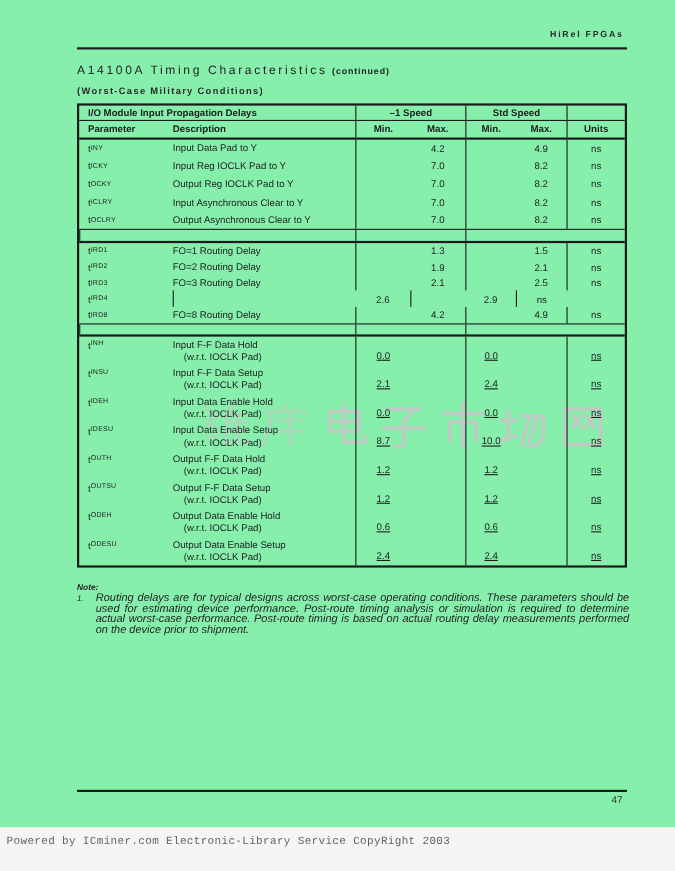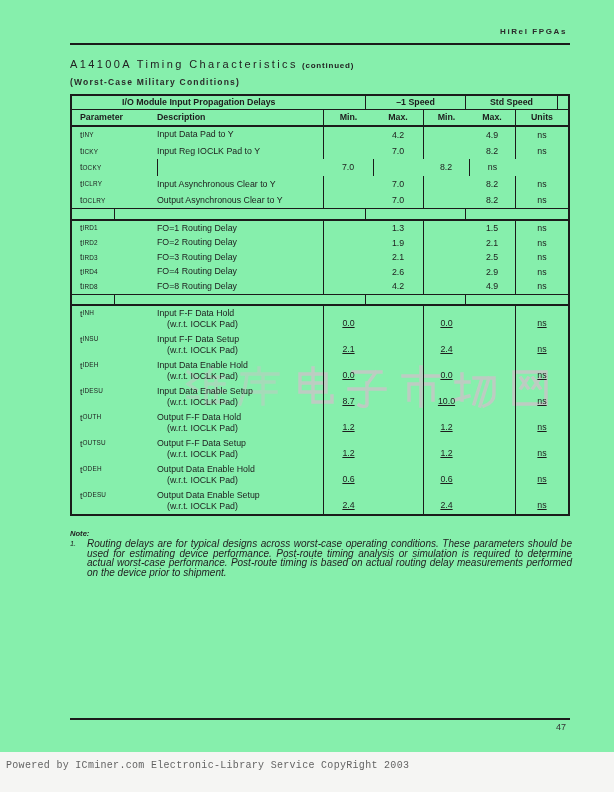--- a/index.html
+++ b/index.html
@@ -25,21 +25,21 @@
   
   .watermark { position:absolute; left:182px; top:364px; display:flex; gap:8px; z-index:0; }
   .watermark svg { display:block; }
   .wm-stroke { stroke:#c7c7c7; stroke-width:3.4; fill:none; stroke-linecap:square; }
   .wm-faint { opacity:0.5; }
   .wm-main { opacity:0.85; }
 
   
   .ttable { position:absolute; left:70px; top:94px; width:500px; border:2px solid #1b1b1b; z-index:1; }
   .trow { display:grid; }
-  .g4 { grid-template-columns:251px 100px 92px 53px;padding-left:42px; }
+  .g4 { grid-template-columns:251px 100px 92px 53px; }
   .g7 { grid-template-columns:85px 166px 50px 50px 46px 46px 53px; }
   .c { display:flex; align-items:center; overflow:hidden; }
   .bl { border-left:1.5px solid #1b1b1b; }
   .center { justify-content:center; }
   .bold { font-weight:bold; }
   .ghead { height:13.5px; border-bottom:1.5px solid #1b1b1b; }
   .chead { height:17px; border-bottom:2px solid #1b1b1b; font-weight:bold; }
   .ghead .c, .chead .c, .trow .c { font-size:8.8px; }
   .pad-l { padding-left:8px; }
   .trow.section { height:12.2px; border-top:1.3px solid #1b1b1b; border-bottom:2px solid #1b1b1b; }
@@ -148,20 +148,23 @@
           <div class="c center val">7.0</div>
           <div class="c bl center val"></div>
           <div class="c center val">8.2</div>
           <div class="c bl center units">ns</div>
         </div>
         <div class="trow g7 data h16">
           <div class="c param">
             <span>t</span>
             <sub>OCKY</sub>
           </div>
+          <div class="c desc">
+            <div class="l1">Output Reg IOCLK Pad to Y</div>
+          </div>
           <div class="c bl center val"></div>
           <div class="c center val">7.0</div>
           <div class="c bl center val"></div>
           <div class="c center val">8.2</div>
           <div class="c bl center units">ns</div>
         </div>
         <div class="trow g7 data h16">
           <div class="c param">
             <span>t</span>
             <sub>ICLRY</sub>
@@ -233,23 +236,20 @@
           <div class="c bl center val"></div>
           <div class="c center val">2.1</div>
           <div class="c bl center val"></div>
           <div class="c center val">2.5</div>
           <div class="c bl center units">ns</div>
         </div>
         <div class="trow g7 data h15">
           <div class="c param">
             <span>t</span>
             <sub>IRD4</sub>
-          </div>
-          <div class="c desc">
-            <div class="l1">FO=4 Routing Delay</div>
           </div>
           <div class="c bl center val"></div>
           <div class="c center val">2.6</div>
           <div class="c bl center val"></div>
           <div class="c center val">2.9</div>
           <div class="c bl center units">ns</div>
         </div>
         <div class="trow g7 data h15">
           <div class="c param">
             <span>t</span>

